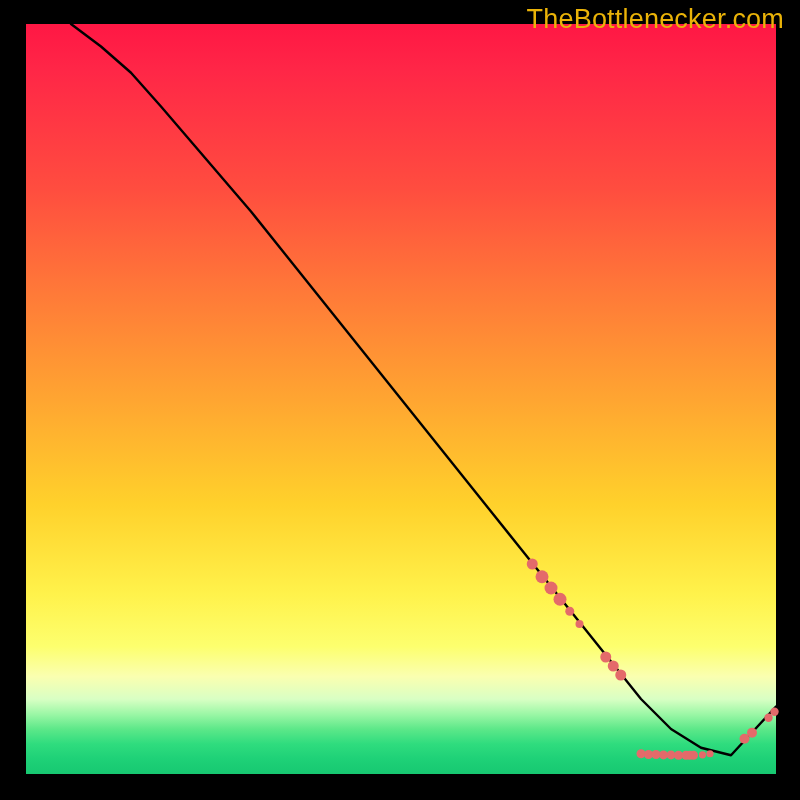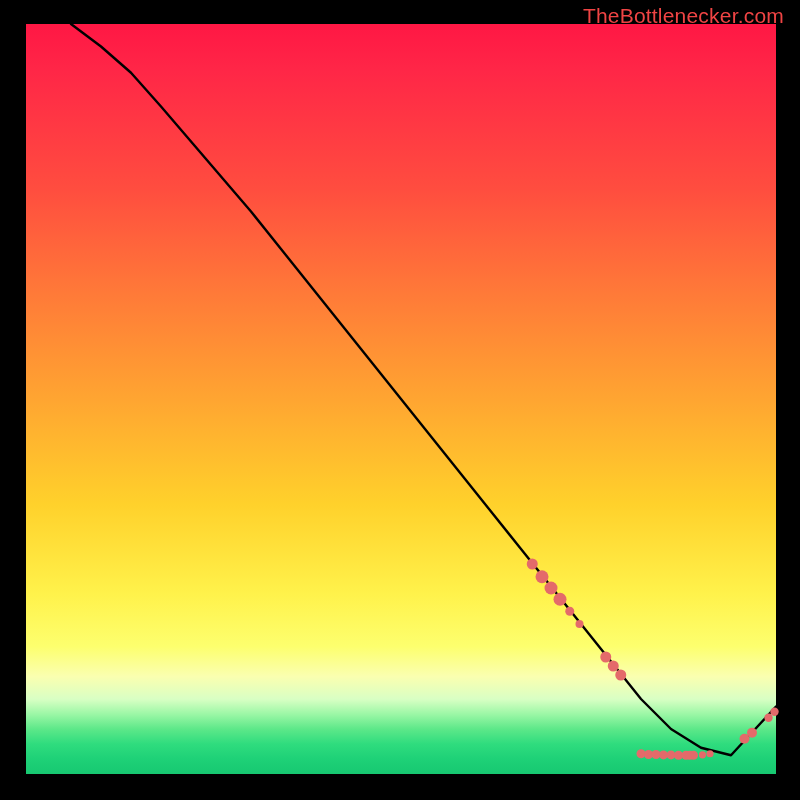--- a/index.html
+++ b/index.html
@@ -47,22 +47,22 @@
     left: 0;
     top: 0;
     width: 750px;
     height: 750px;
     overflow: visible;
   }
   .attribution {
     position: absolute;
     top: 4px;
     right: 16px;
-    color: #ef4444;
-    font-size: 21px;
+    color: #eab308;
+    font-size: 27px;
     letter-spacing: 0.2px;
   }
 </style>
 </head>
 <body>
 
 <div class="stage">
   <div class="plot">
     <svg id="chart-svg" viewBox="0 0 750 750">
         <path d="M45.00 0.00 L75.00 22.50 L105.00 48.75 L135.00 82.50 L180.00 135.00 L225.00 187.50 L270.00 243.75 L315.00 300.00 L360.00 356.25 L405.00 412.50 L450.00 468.75 L495.00 525.00 L525.00 562.50 L555.00 600.00 L585.00 637.50 L615.00 675.00 L645.00 705.00 L675.00 723.75 L705.00 731.25 L750.00 682.50" fill="none" stroke="#000000" stroke-width="2.4" stroke-linecap="round" stroke-linejoin="round"></path>

